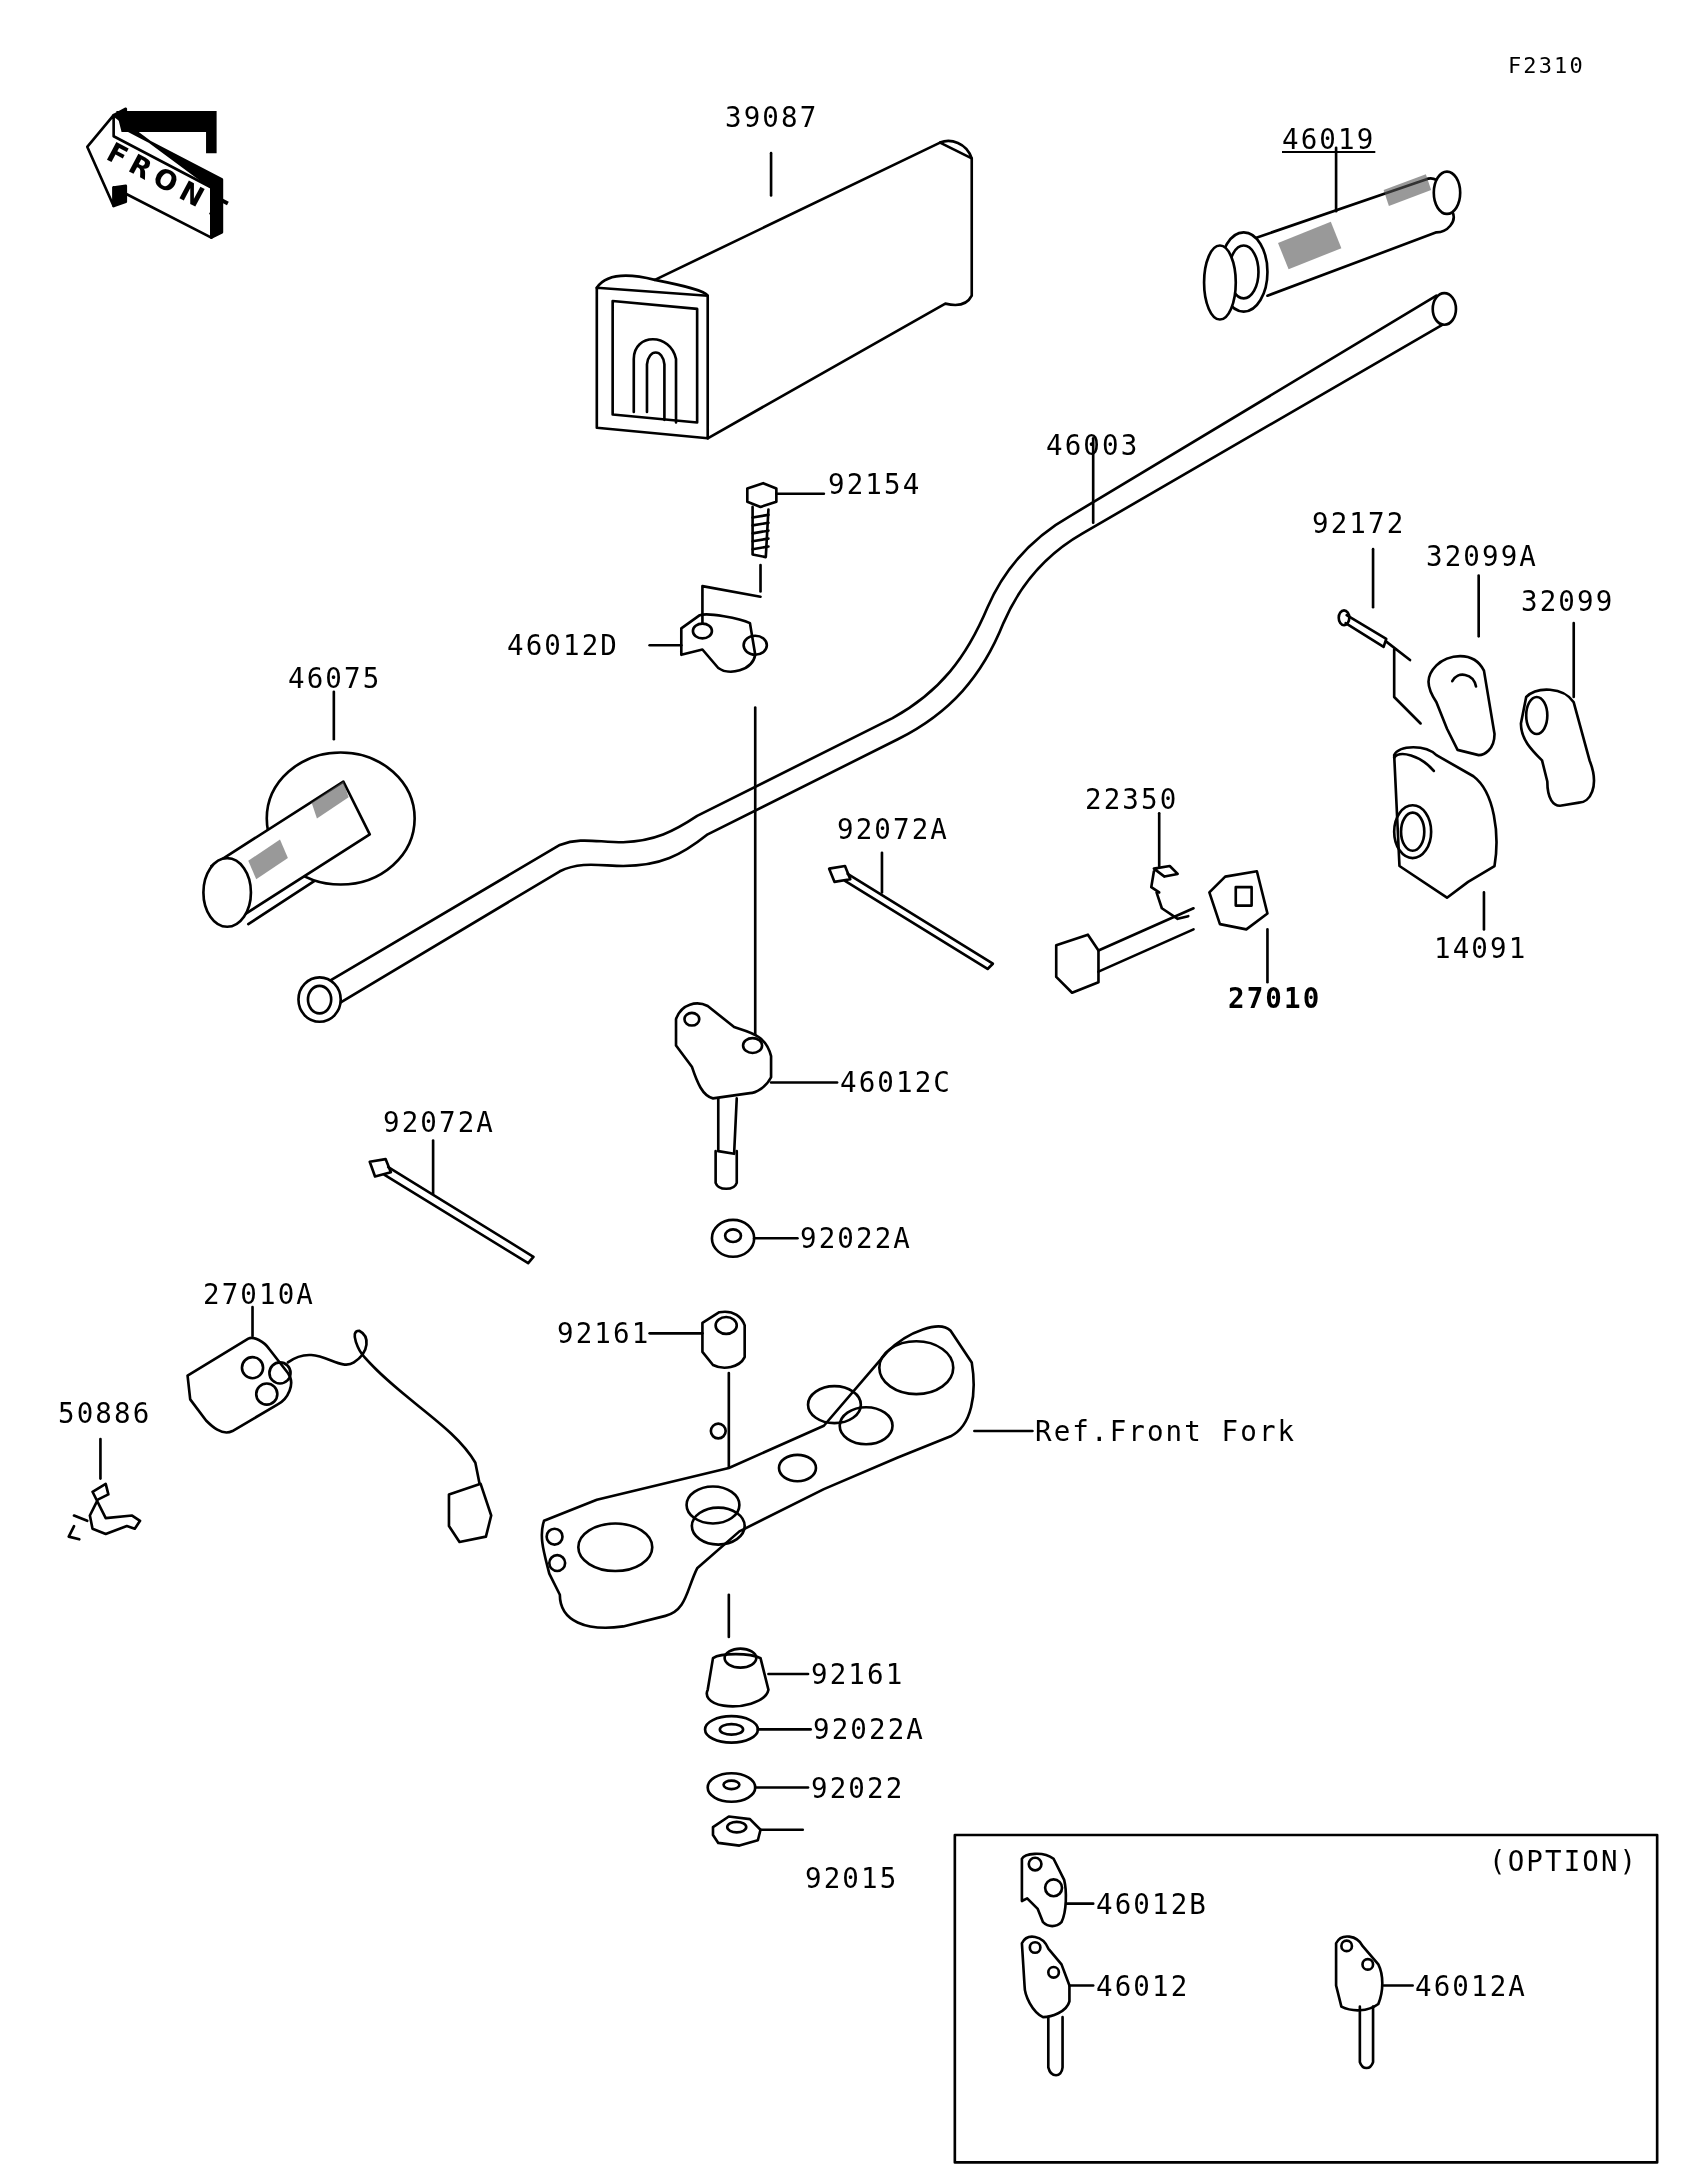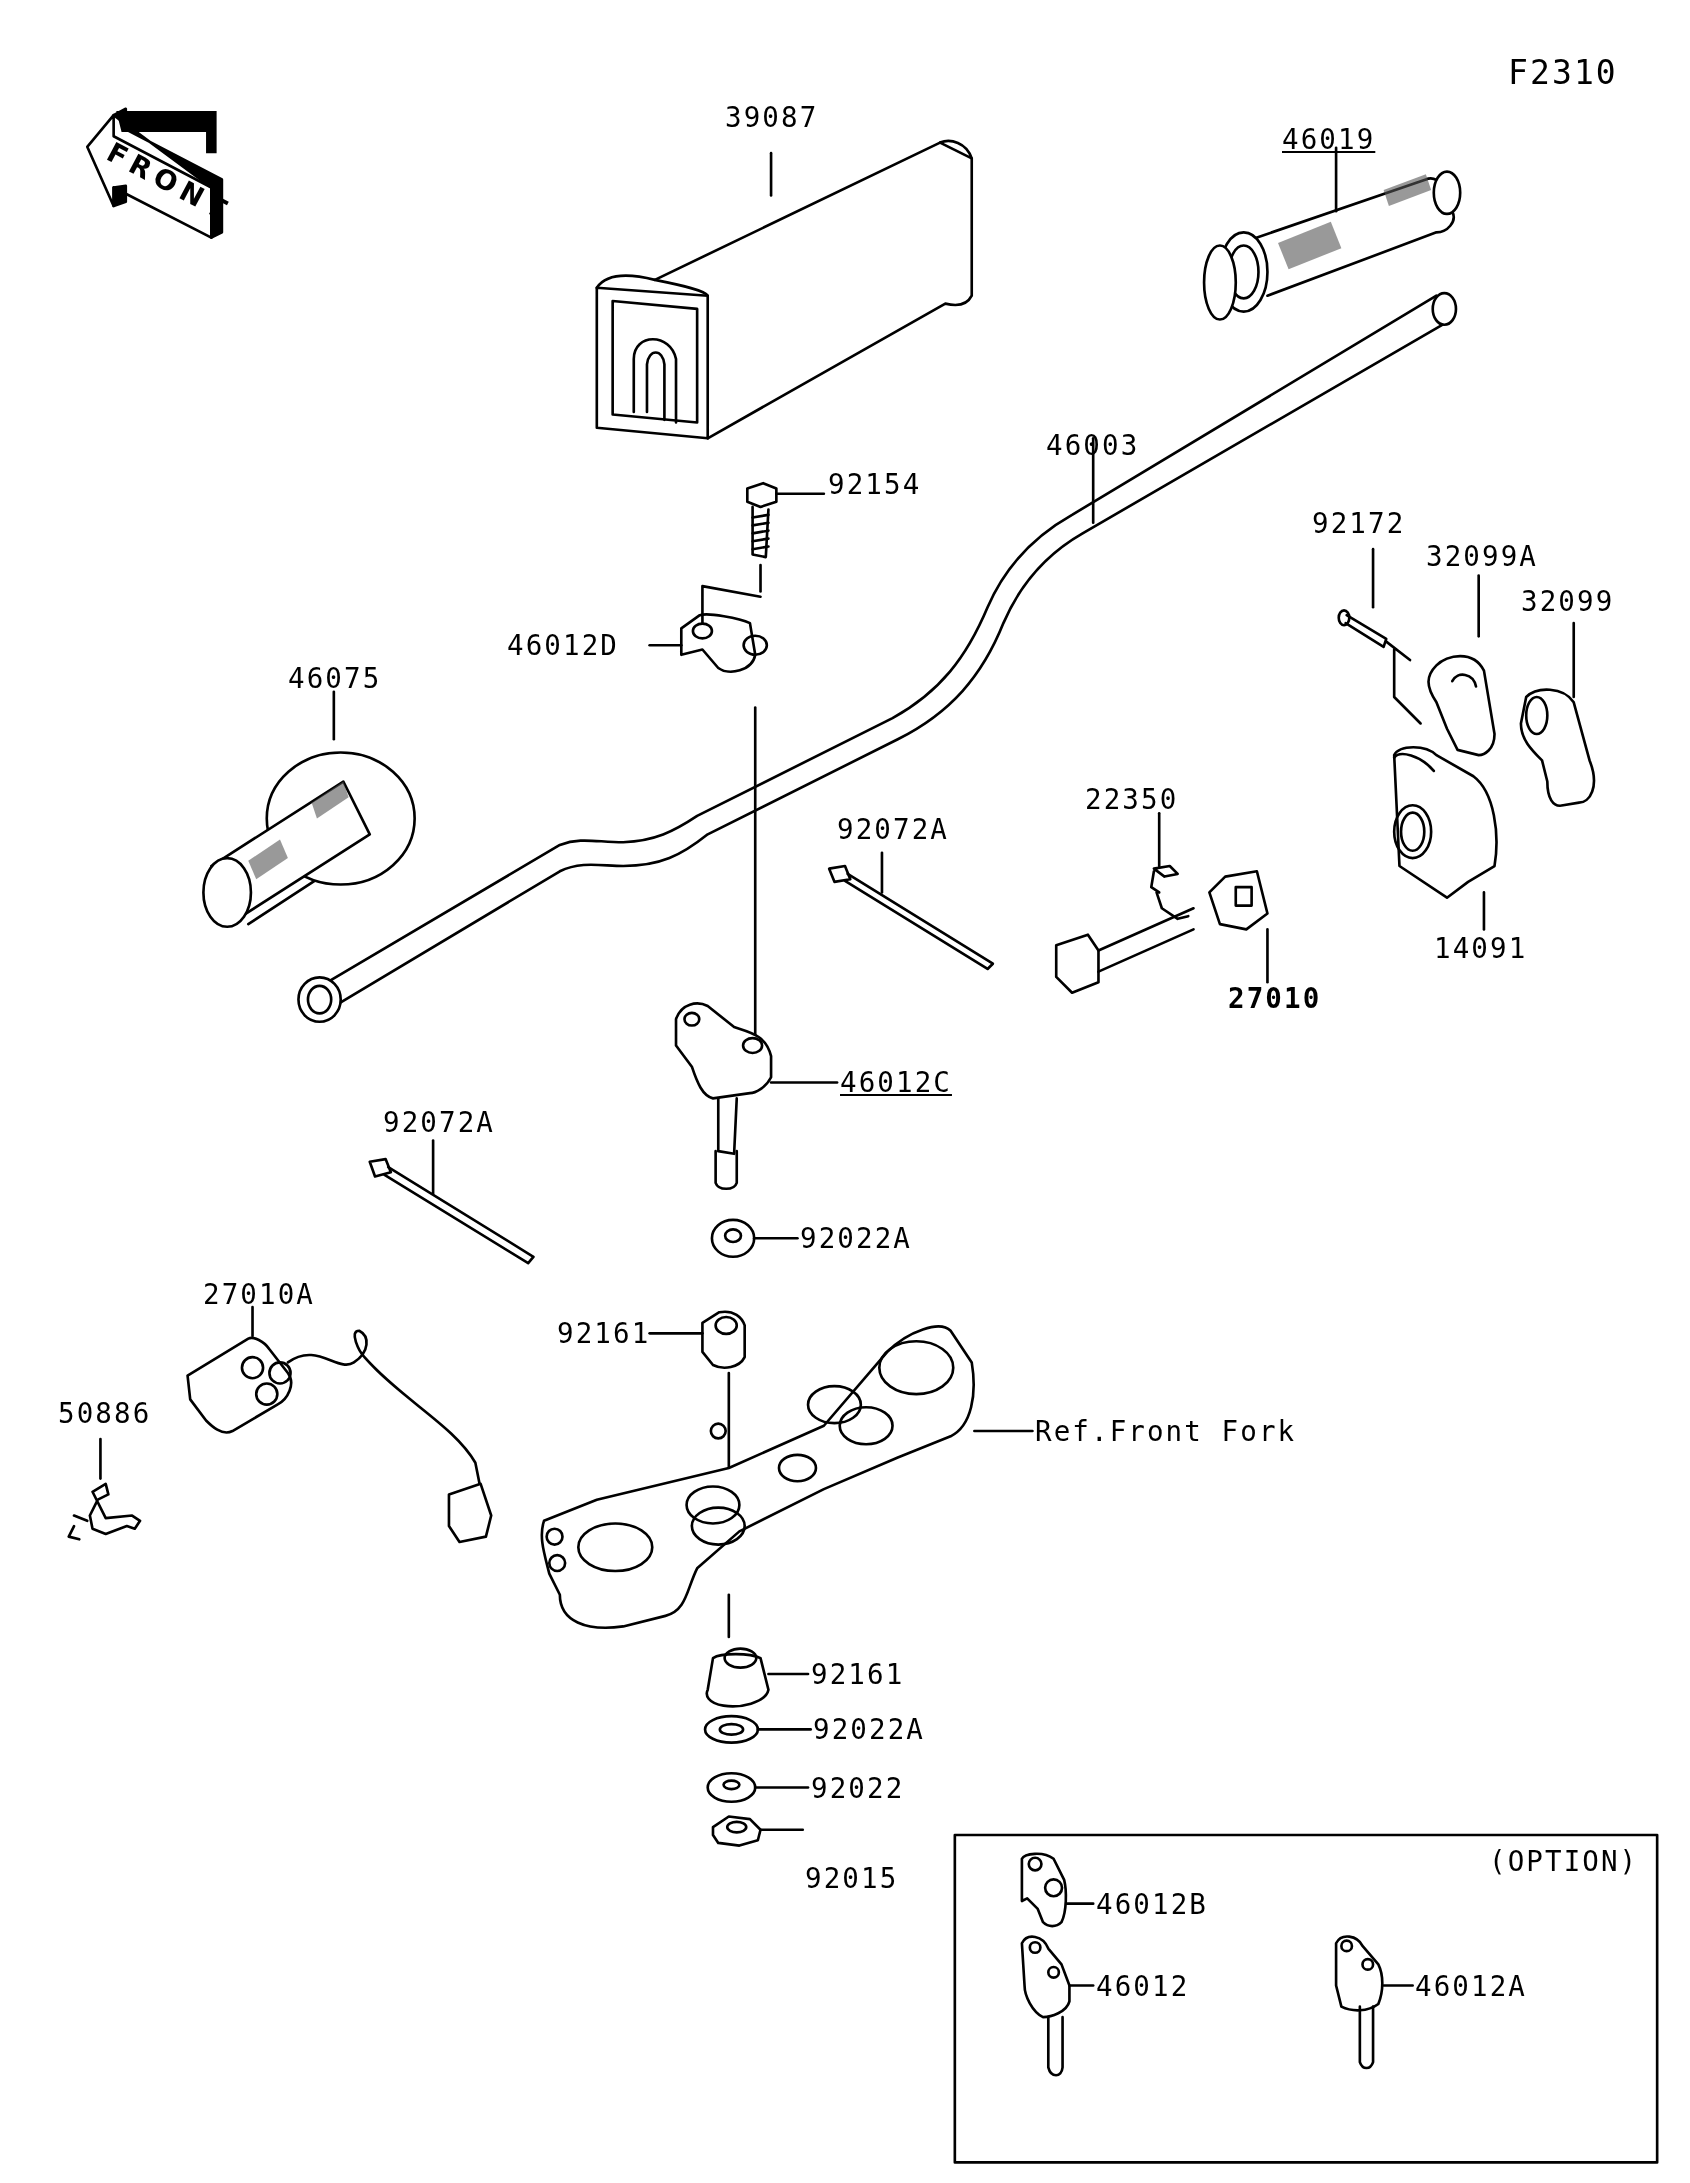--- a/index.html
+++ b/index.html
@@ -1,19 +1,19 @@
 <!DOCTYPE html>
 <html style="font-size:8.5px"><head>
 <meta charset="utf-8">
 <style>
   html,body{margin:0;padding:0;background:#fff;}
   body{width:1690px;height:2183px;position:relative;overflow:hidden;font-family:"DejaVu Sans Mono","Liberation Mono",monospace;color:#000;}
   svg#art{position:absolute;left:0;top:0;}
   .lbl{position:absolute;font-size:27.5px;letter-spacing:2.1px;white-space:nowrap;line-height:1;font-weight:normal;}
-  .code{position:absolute;font-size:33px;letter-spacing:2.1px;}
+  .code{position:absolute;font-size:22px;letter-spacing:2.1px;}
   .part{cursor:pointer;}
 </style>
 </head>
 <body>
 
 <svg id="art" width="1690" height="2183" viewBox="0 0 3200 4134" fill="none" stroke="#000" stroke-width="5" stroke-linejoin="round" stroke-linecap="round">
 
   <g>
     <polygon points="220,210 410,210 410,290 390,290 390,250 230,250" fill="#000" stroke="none" transform="translate(0,0)"></polygon>
     <path d="M165,278 L215,218 L215,258 L400,355 L400,450 L215,355 L215,390 Z" fill="#fff"></path>
@@ -243,21 +243,21 @@
 <div class="lbl" style="left:828px;top:471px;">92154</div>
 <div class="lbl" style="left:507px;top:632px;">46012D</div>
 <div class="lbl" style="left:288px;top:665px;">46075</div>
 <div class="lbl" style="left:1312px;top:510px;">92172</div>
 <div class="lbl" style="left:1426px;top:543px;">32099A</div>
 <div class="lbl" style="left:1521px;top:588px;">32099</div>
 <div class="lbl" style="left:1085px;top:786px;">22350</div>
 <div class="lbl" style="left:837px;top:816px;">92072A</div>
 <div class="lbl" style="left:1434px;top:935px;">14091</div>
 <div class="lbl" style="left:1228px;top:985px;font-weight:bold;">27010</div>
-<div class="lbl" style="left:840px;top:1069px;text-decoration:underline;">46012C</div>
+<div class="lbl" style="left:840px;top:1069px;">46012C</div>
 <div class="lbl" style="left:383px;top:1109px;">92072A</div>
 <div class="lbl" style="left:800px;top:1225px;">92022A</div>
 <div class="lbl" style="left:203px;top:1281px;">27010A</div>
 <div class="lbl" style="left:557px;top:1320px;">92161</div>
 <div class="lbl" style="left:58px;top:1400px;">50886</div>
 <div class="lbl" style="left:1035px;top:1418px;">Ref.Front Fork</div>
 <div class="lbl" style="left:811px;top:1661px;">92161</div>
 <div class="lbl" style="left:813px;top:1716px;">92022A</div>
 <div class="lbl" style="left:811px;top:1775px;">92022</div>
 <div class="lbl" style="left:805px;top:1817px;margin-top:48px;">92015</div>

